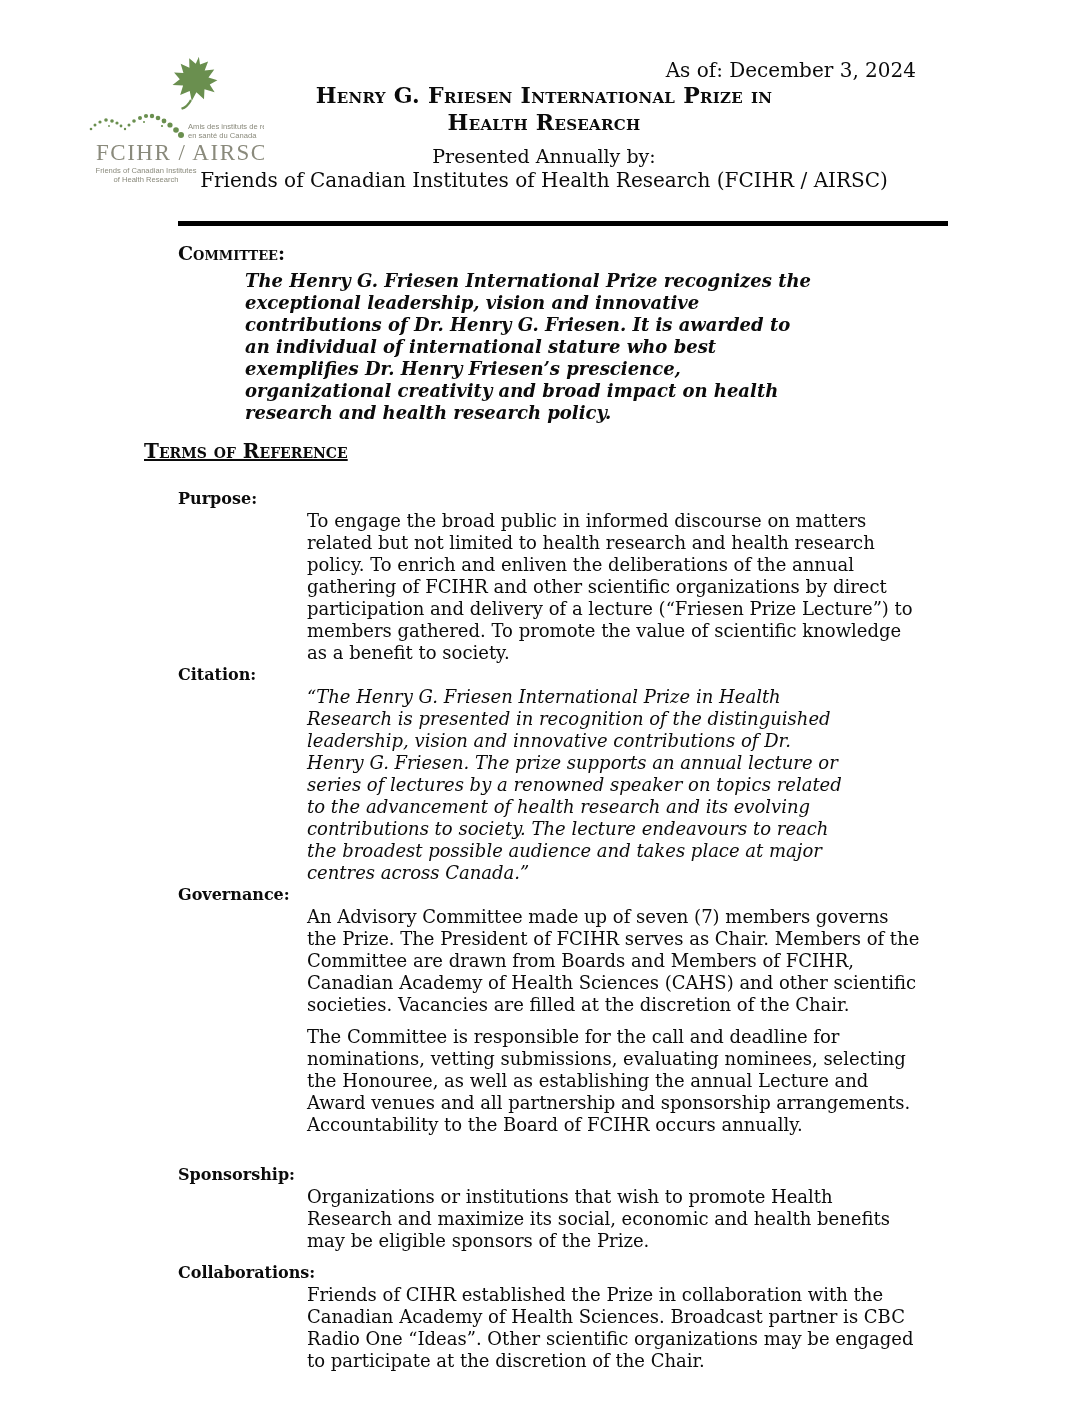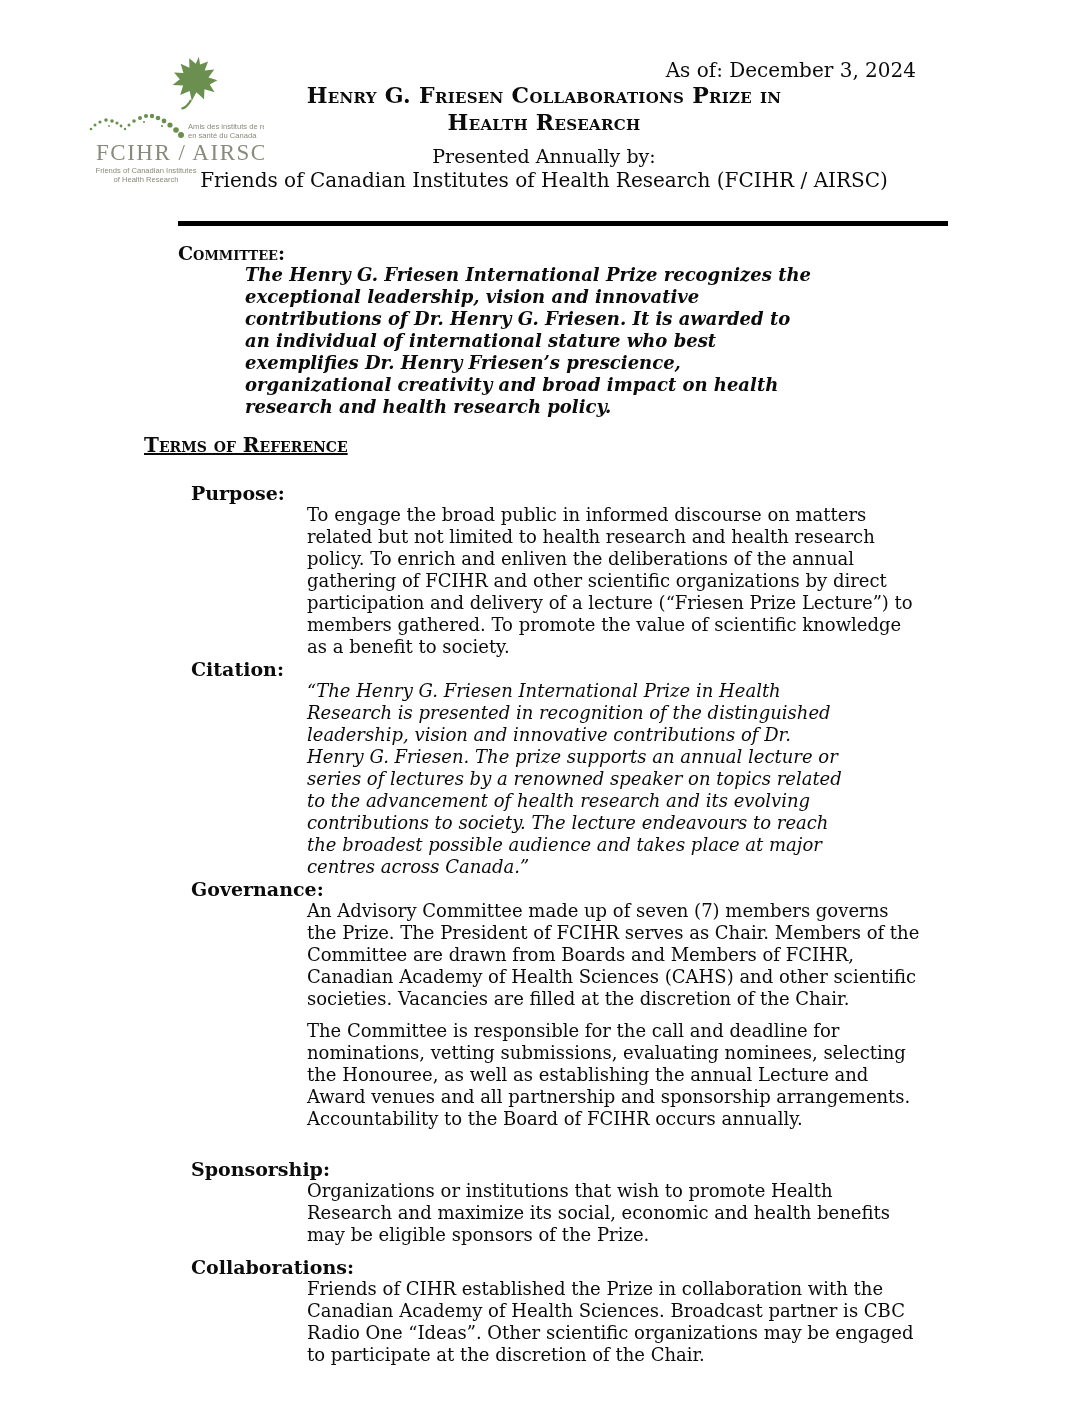--- a/index.html
+++ b/index.html
@@ -69,40 +69,39 @@
     font-size:18px;
     line-height:22px;
   }
   .preamble-heading{
     font-weight:bold;
     font-variant:small-caps;
     font-size:19px;
     line-height:22px;
   }
   .preamble-body{
-    margin:0 0 0 67px;
+    margin:6px 0 0 67px;
     width:575px;
     font-weight:bold;
     font-style:italic;
   }
   .terms-heading{
     margin-top:16px;
     margin-left:-34px;
     text-align:left;
     font-weight:bold;
     font-variant:small-caps;
     font-size:20px;
     line-height:22px;
   }
   .terms-heading span{text-decoration:underline;}
   .sec-heading{
     font-weight:bold;
-    font-size:19px;
-    line-height:22px;
-    margin-left:13px;
+    font-size:16px;
+    line-height:22px;
   }
   .sec p{
     margin:0 0 0 129px;
     width:615px;
   }
   .sec.citation p{
     font-style:italic;
     width:545px;
   }
   .sec p + p{margin-top:10px;}
@@ -148,21 +147,21 @@
       <text class="logo-small" x="104" y="82" fill="#8a8a7c">en santé du Canada</text>
       <text class="logo-acronym" x="12" y="104" fill="#8a8a7c">FCIHR / AIRSC</text>
       <text class="logo-small" x="62" y="117" text-anchor="middle" fill="#8a8a7c">Friends of Canadian Institutes</text>
       <text class="logo-small" x="62" y="126" text-anchor="middle" fill="#8a8a7c">of Health Research</text>
     </svg>
   </div>
 
   <div class="asof">As of: December 3, 2024</div>
 
   <div class="title">
-    <span>Henry G. Friesen Collaborations Prize in</span><br>
+    <span>Henry G. Friesen International Prize in</span><br>
     <span>Health Research</span>
   </div>
 
   <div class="presented">Presented Annually by:</div>
   <div class="org">Friends of Canadian Institutes of Health Research (FCIHR / AIRSC)</div>
 
   <div class="rule"></div>
 
   <div class="content">
 

